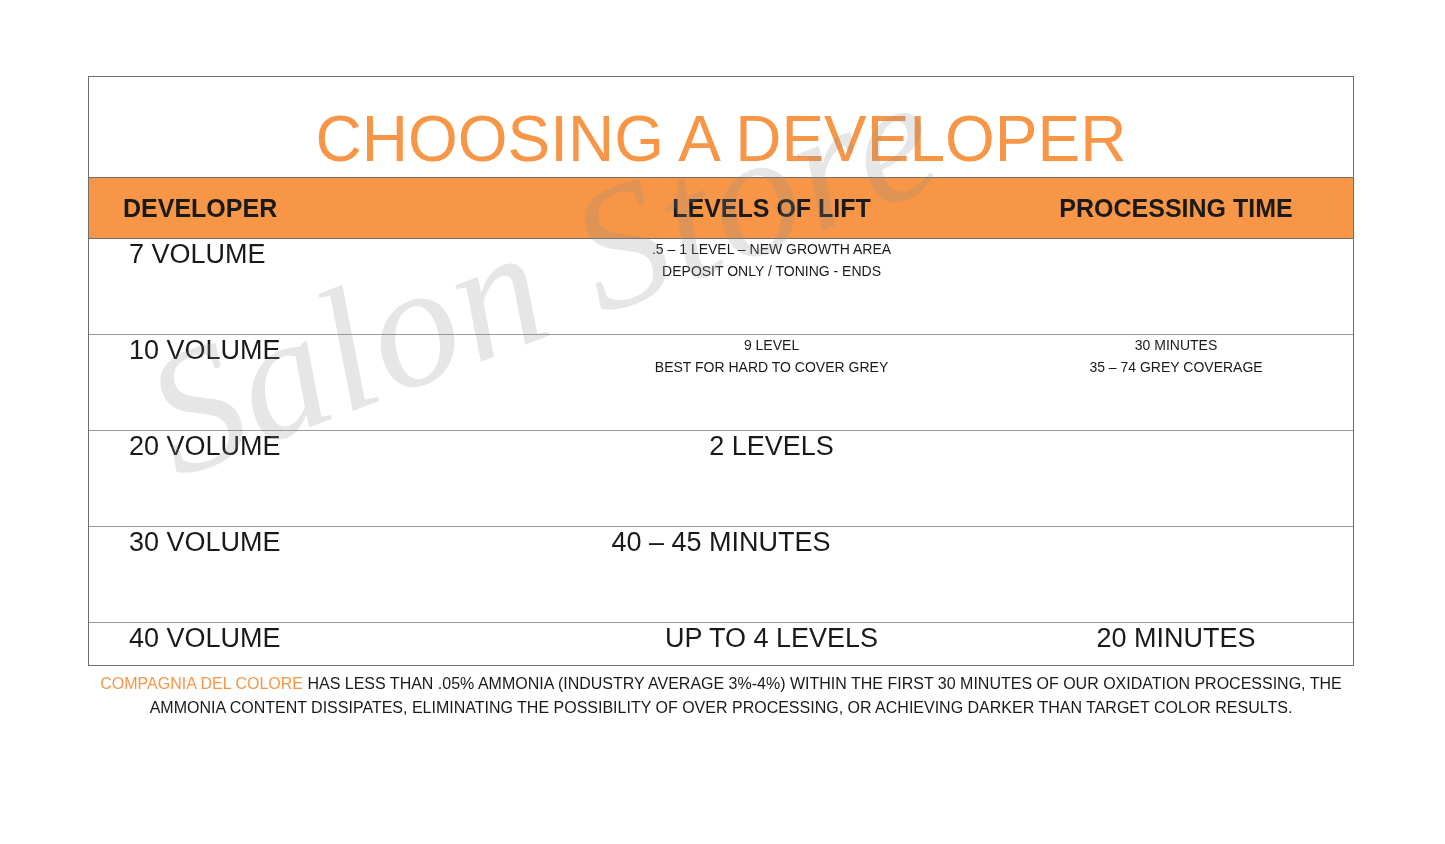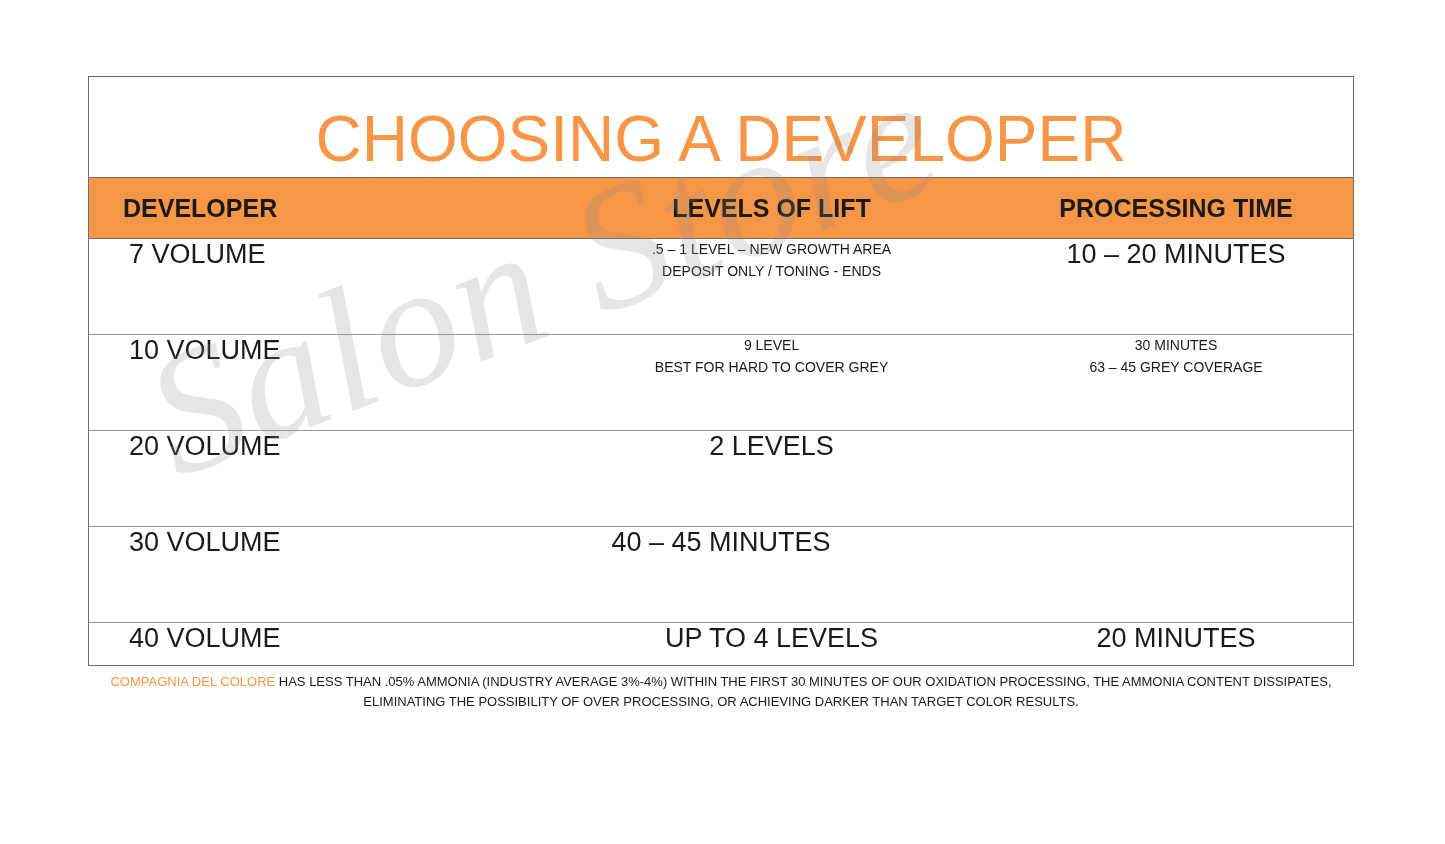--- a/index.html
+++ b/index.html
@@ -86,21 +86,21 @@
   .big { font-size: 27px; line-height: 1.15; }
   .small { font-size: 14px; line-height: 1.55; }
   .sub-line { display: block; }
 
   .footnote {
     position: absolute;
     left: 88px;
     top: 672px;
     width: 1266px;
     text-align: center;
-    font-size: 13px;
+    font-size: 16px;
     line-height: 1.5;
     color: #1a1a1a;
   }
   .brand { color: #F79646; }
 
   .watermark {
     position: absolute;
     left: 0;
     top: 0;
     width: 1445px;
@@ -135,34 +135,31 @@
       <div class="header-cell col2">LEVELS OF LIFT</div>
       <div class="header-cell col3">PROCESSING TIME</div>
     </div>
 
     <div class="row">
       <div class="cell col1 big">7 VOLUME</div>
       <div class="cell col2 small">
         <span class="sub-line">.5 – 1 LEVEL – NEW GROWTH AREA</span>
         <span class="sub-line">DEPOSIT ONLY / TONING - ENDS</span>
       </div>
-      <div class="cell col3 big">
-        <span class="sub-line">10 – 20 MINUTES</span>
-      </div>
     </div>
 
     <div class="row">
       <div class="cell col1 big">10 VOLUME</div>
       <div class="cell col2 small">
         <span class="sub-line">9 LEVEL</span>
         <span class="sub-line">BEST FOR HARD TO COVER GREY</span>
       </div>
       <div class="cell col3 small">
         <span class="sub-line">30 MINUTES</span>
-        <span class="sub-line">63 – 45 GREY COVERAGE</span>
+        <span class="sub-line">35 – 74 GREY COVERAGE</span>
       </div>
     </div>
 
     <div class="row">
       <div class="cell col1 big">20 VOLUME</div>
       <div class="cell col2 big">
         <span class="sub-line">2 LEVELS</span>
       </div>
     </div>
 

